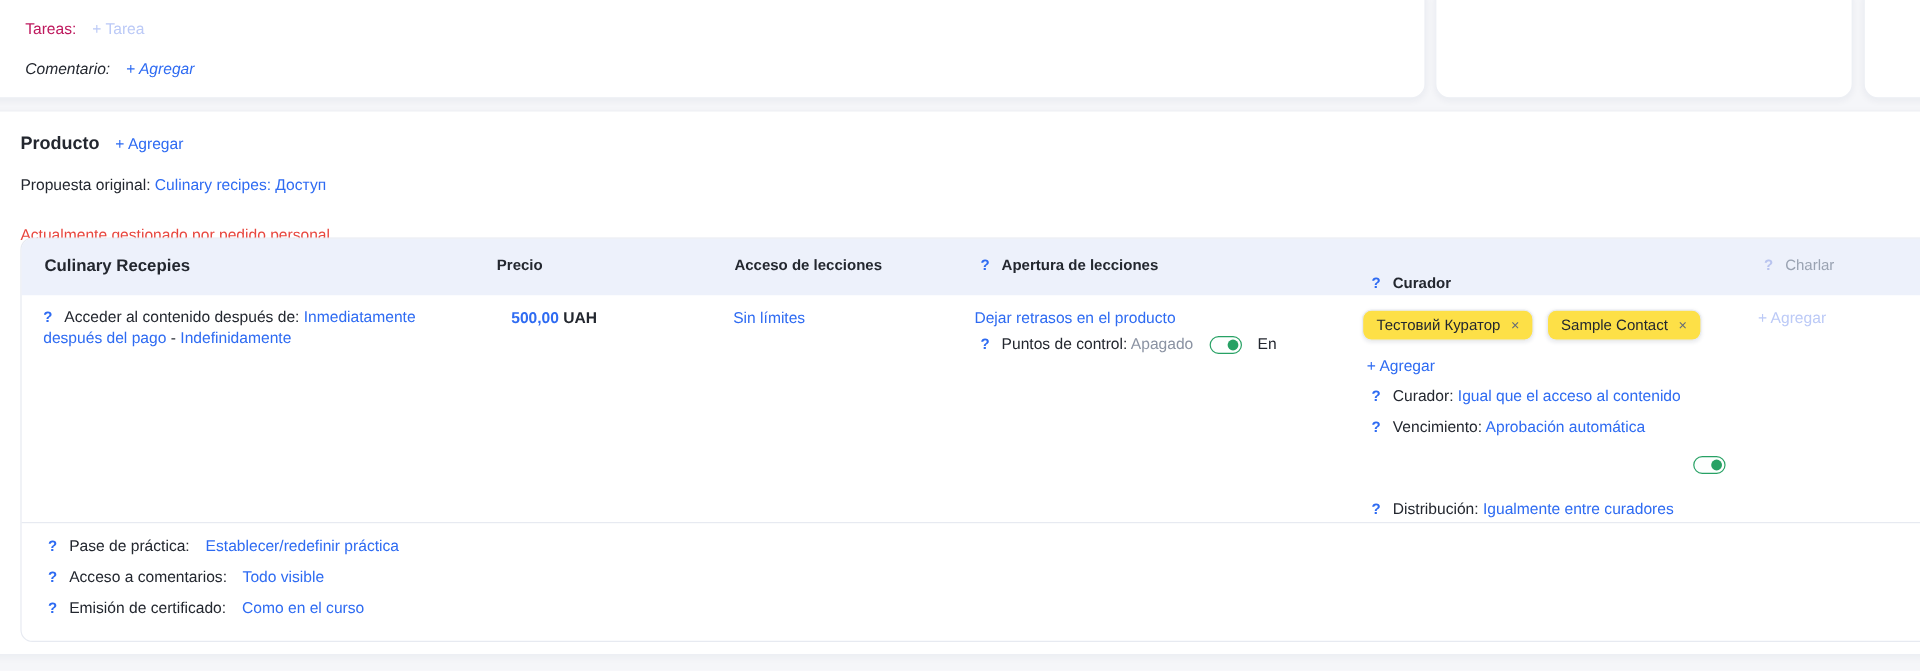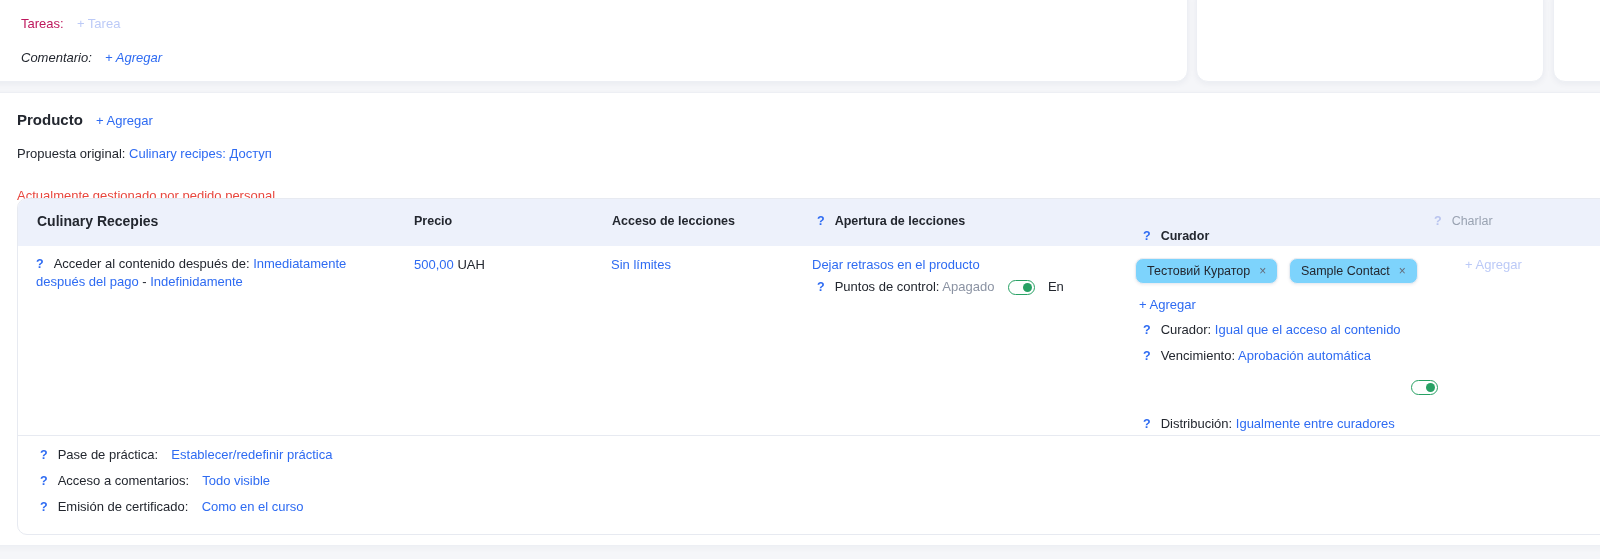--- a/index.html
+++ b/index.html
@@ -46,21 +46,21 @@
   .tbody { position:absolute; left:0; right:0; top:47px; height:189px; }
   .tfoot {
     position:absolute; left:0; right:0; top:236px; bottom:0;
     border-top:1px solid #e7eaf1; padding:11px 0 0 22px;
   }
   .foot-row { height:26px; line-height:16px; white-space:nowrap; }
   .cell { position:absolute; white-space:nowrap; }
   .wrapcell { white-space:normal; line-height:17px; }
   .chip {
     display:inline-flex; align-items:center; height:26px; padding:0 11px;
-    background:#7dd3fc; border:1px solid #e9ecf2; border-radius:8px;
+    background:#fde047; border:1px solid #e9ecf2; border-radius:8px;
     box-shadow:0 1px 3px rgba(25,39,80,.08); font-size:12.5px; font-weight:500;
     margin-right:7px; white-space:nowrap; cursor:default;
   }
   .chip-x { color:#646b78; font-size:12px; margin-left:9px; cursor:pointer; }
   .toggle {
     display:inline-block; vertical-align:middle; position:relative;
     width:27px; height:15px; border:1.5px solid #27a164; border-radius:9px;
     background:#fdfffe; cursor:pointer;
   }
   .toggle .knob {
@@ -110,35 +110,35 @@
     <div class="thead">
       <span class="th-label lnk" style="left:19px; top:14px; font-size:14px; font-weight:700;">Culinary Recepies</span>
       <span class="th-label" style="left:396px;">Precio</span>
       <span class="th-label" style="left:594px;">Acceso de lecciones</span>
       <span class="th-label" style="left:799px;">
         <span class="q">?</span><span>Apertura de lecciones</span>
       </span>
       <span class="th-label" style="left:1125px;margin-top:15px;">
         <span class="q">?</span><span>Curador</span>
       </span>
-      <span class="th-label" style="left:1416px; font-weight:400; color:#9aa3b2;text-align:right;">
+      <span class="th-label" style="left:1452px; font-weight:400; color:#9aa3b2;text-align:right;">
         <span class="q q-faded">?</span><span>Charlar</span>
       </span>
     </div>
 
     <div class="tbody">
 
       <div class="cell wrapcell" style="left:18px; top:9px; width:352px;">
         <span class="q">?</span><span class="txt-dark">Acceder al contenido después de:</span>
         <span class="lnk">Inmediatamente después del pago</span>
         <span class="txt-dark">-</span>
         <span class="lnk">Indefinidamente</span>
       </div>
 
-      <div class="cell" style="left:396px; top:11px;">
+      <div class="cell" style="left:408px; top:11px;font-weight:bold;">
         <span class="lnk">500,00</span>
         <span class="txt-dark">UAH</span>
       </div>
 
       <div class="cell" style="left:593px; top:11px;">
         <span class="lnk">Sin límites</span>
       </div>
 
       <div class="cell" style="left:794px; top:11px;">
         <div><span class="lnk">Dejar retrasos en el producto</span></div>

